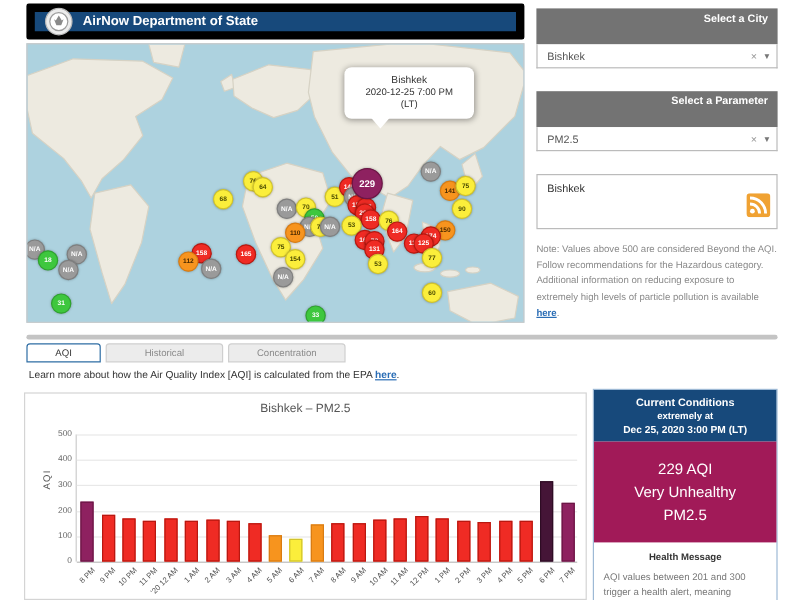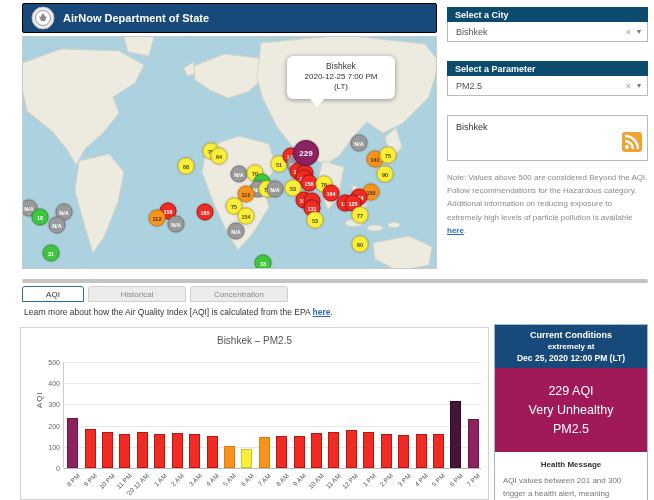--- a/index.html
+++ b/index.html
@@ -2,21 +2,21 @@
 <html><head>
 <meta charset="utf-8">
 <style>
   * { margin:0; padding:0; box-sizing:border-box; }
   html,body { background:#fff; }
   body { font-family:"Liberation Sans", sans-serif; }
   #page { position:relative; width:654px; height:500px; overflow:hidden; background:#fff; }
 
   
   .app-header { position:absolute; left:22px; top:3px; width:415px; height:30px;
-    background:#17497B; border:1px solid #000000; border-radius:2px;
+    background:#17497B; border:7px solid #000000; border-radius:2px;
     display:flex; align-items:center; gap:8px; padding:0 8px; }
   .app-header .title { color:#fff; font-size:11px; font-weight:bold; }
 
   
   #map { position:absolute; left:22px; top:36px; width:415px; height:233px;
     background:#ADD2DF; border:1px solid #C9C9C9; overflow:hidden; }
   #map svg.basemap { position:absolute; left:0; top:0; }
   .marker { position:absolute; width:17px; height:17px; border-radius:50%;
     border:1px solid; display:flex; align-items:center; justify-content:center;
     font-size:5.5px; font-weight:bold; transform:translate(-50%,-50%);
@@ -76,22 +76,22 @@
   .cc-header .cc-date { font-size:8.5px; font-weight:bold; margin-top:2px; }
   .cc-aqi { background:#A11A58; color:#fff; text-align:center; padding:14px 6px; }
   .cc-aqi div { font-size:12.5px; font-weight:normal; line-height:1.5; }
   .cc-health { padding:8px 8px; }
   .cc-health .hm-title { text-align:center; font-size:8px; font-weight:bold; color:#333; }
   .cc-health .hm-text { margin-top:6px; font-size:8px; color:#777; line-height:1.55; }
 
   
   .sidebar { position:absolute; left:447px; top:7px; width:201px; }
   .sb-section { margin-bottom:19px; }
-  .sb-header { background:#0c4a6e; color:#fff; font-size:9px; font-weight:bold;
-    padding:3px 8px; height:15px; }
+  .sb-header { background:#737373; color:#fff; font-size:9px; font-weight:bold;
+    padding:3px 8px; height:30px;text-align:right; }
   .sb-select { background:#fff; border:1px solid #BBB; border-top:none; height:20px;
     display:flex; align-items:center; padding:0 6px 0 8px; cursor:pointer; }
   .sb-select .value { flex:1; font-size:9px; color:#555; }
   .sb-select .clear { color:#999; font-size:9px; margin-right:6px; cursor:pointer; }
   .sb-select .caret { color:#777; font-size:8px; cursor:pointer; }
   .rss-box { position:relative; background:#fff; border:1px solid #BBB; height:46px;
     padding:6px 8px; margin-bottom:10px; }
   .rss-box .value { font-size:9px; color:#333; }
   .rss-icon { position:absolute; right:5px; bottom:4px; cursor:pointer; }
   .sb-note { font-size:8px; color:#8A8A8A; line-height:1.65; }
@@ -265,21 +265,21 @@
         <div class="xlabel" style="left: 394.875px; top: 110px;">6 PM</div>
         <div class="bar" style="left: 403.792px; height: 48.548px; background: rgb(142, 33, 96); border-color: rgb(107, 22, 69);"></div>
         <div class="xlabel" style="left: 412.292px; top: 110px;">7 PM</div>
       </div>
   </div>
 
   <div class="cc-panel">
     <div class="cc-header">
       <div class="cc-title">Current Conditions</div>
       <div class="cc-sub">extremely at</div>
-      <div class="cc-date">Dec 25, 2020 12:00 PM (LT)</div>
+      <div class="cc-date">Dec 25, 2020 3:00 PM (LT)</div>
     </div>
     <div class="cc-aqi">
       <div>229 AQI</div>
       <div>Very Unhealthy</div>
       <div>PM2.5</div>
     </div>
     <div class="cc-health">
       <div class="hm-title">Health Message</div>
       <div class="hm-text">AQI values between 201 and 300 trigger a health alert, meaning everyone may experience more serious health effects.</div>
     </div>

